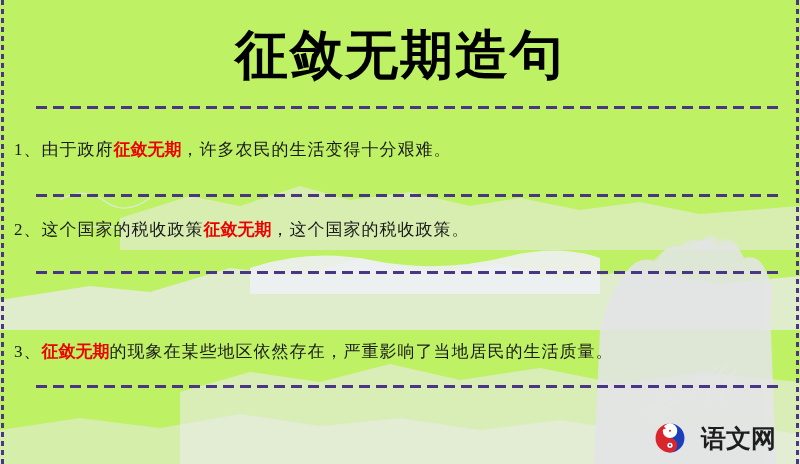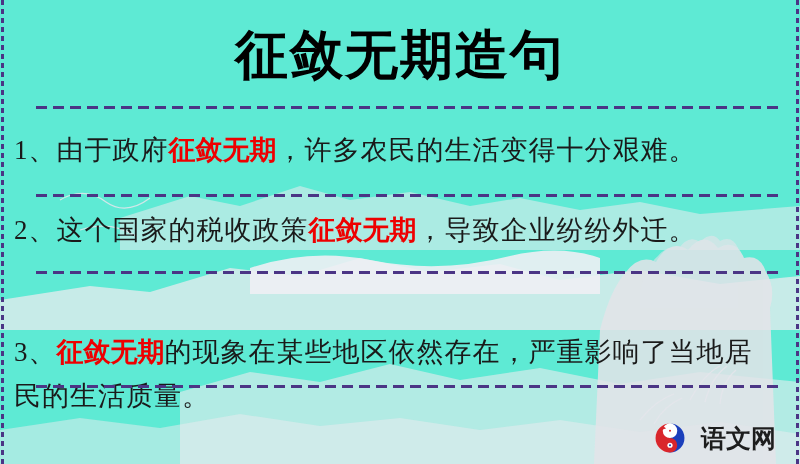--- a/index.html
+++ b/index.html
@@ -8,21 +8,21 @@
     background: #ffffff;
   }
   body {
     font-family: "Liberation Serif", "DejaVu Serif", serif;
   }
 
   .page {
     position: relative;
     width: 800px;
     height: 464px;
-    background: #5eead4;
+    background: #bef264;
     overflow: hidden;
     box-sizing: border-box;
   }
 
   
   .watermark {
     position: absolute;
     inset: 0;
     pointer-events: none;
     z-index: 0;
@@ -94,21 +94,21 @@
     white-space: nowrap;
   }
 
   
   .sentence {
     position: absolute;
     left: 14px;
     right: 24px;
     z-index: 2;
     font-family: "Liberation Serif", "DejaVu Serif", serif;
-    font-size: 27px;
+    font-size: 17px;
     line-height: 44px;
     color: #1a1a1a;
     letter-spacing: 1px;
   }
   .sentence .kw {
     font-weight: bold;
     letter-spacing: 0px;
   }
 
   
@@ -168,21 +168,21 @@
   <div class="sep" style="top:106px;"></div>
   <div class="sep" style="top:194px;"></div>
   <div class="sep" style="top:271px;"></div>
   <div class="sep" style="top:385px;"></div>
 
   <div class="sentence" style="top:128px;">
     <span>1、</span><span>由于政府</span><span class="kw" style="color:#ee0000;">征敛无期</span><span>，许多农民的生活变得十分艰难。</span>
   </div>
 
   <div class="sentence" style="top:208px;">
-    <span>2、</span><span>这个国家的税收政策</span><span class="kw" style="color:#ee0000;">征敛无期</span><span>，导致企业纷纷外迁。</span>
+    <span>2、</span><span>这个国家的税收政策</span><span class="kw" style="color:#ee0000;">征敛无期</span><span>，这个国家的税收政策。</span>
   </div>
 
   <div class="sentence" style="top:286px;margin-top:44px;">
     <span>3、</span><span></span><span class="kw" style="color:#ee0000;">征敛无期</span><span>的现象在某些地区依然存在，严重影响了当地居民的生活质量。</span>
   </div>
 
   <div class="logo">
     <svg class="logo-mark" viewBox="0 0 64 64" aria-hidden="true">
       <circle cx="32" cy="32" r="29" fill="#ffffff"></circle>
       <path d="M32 3 a29 29 0 0 1 0 58 a14.5 14.5 0 0 1 0 -29 a14.5 14.5 0 0 0 0 -29 Z" fill="#1b3fbb"></path>

